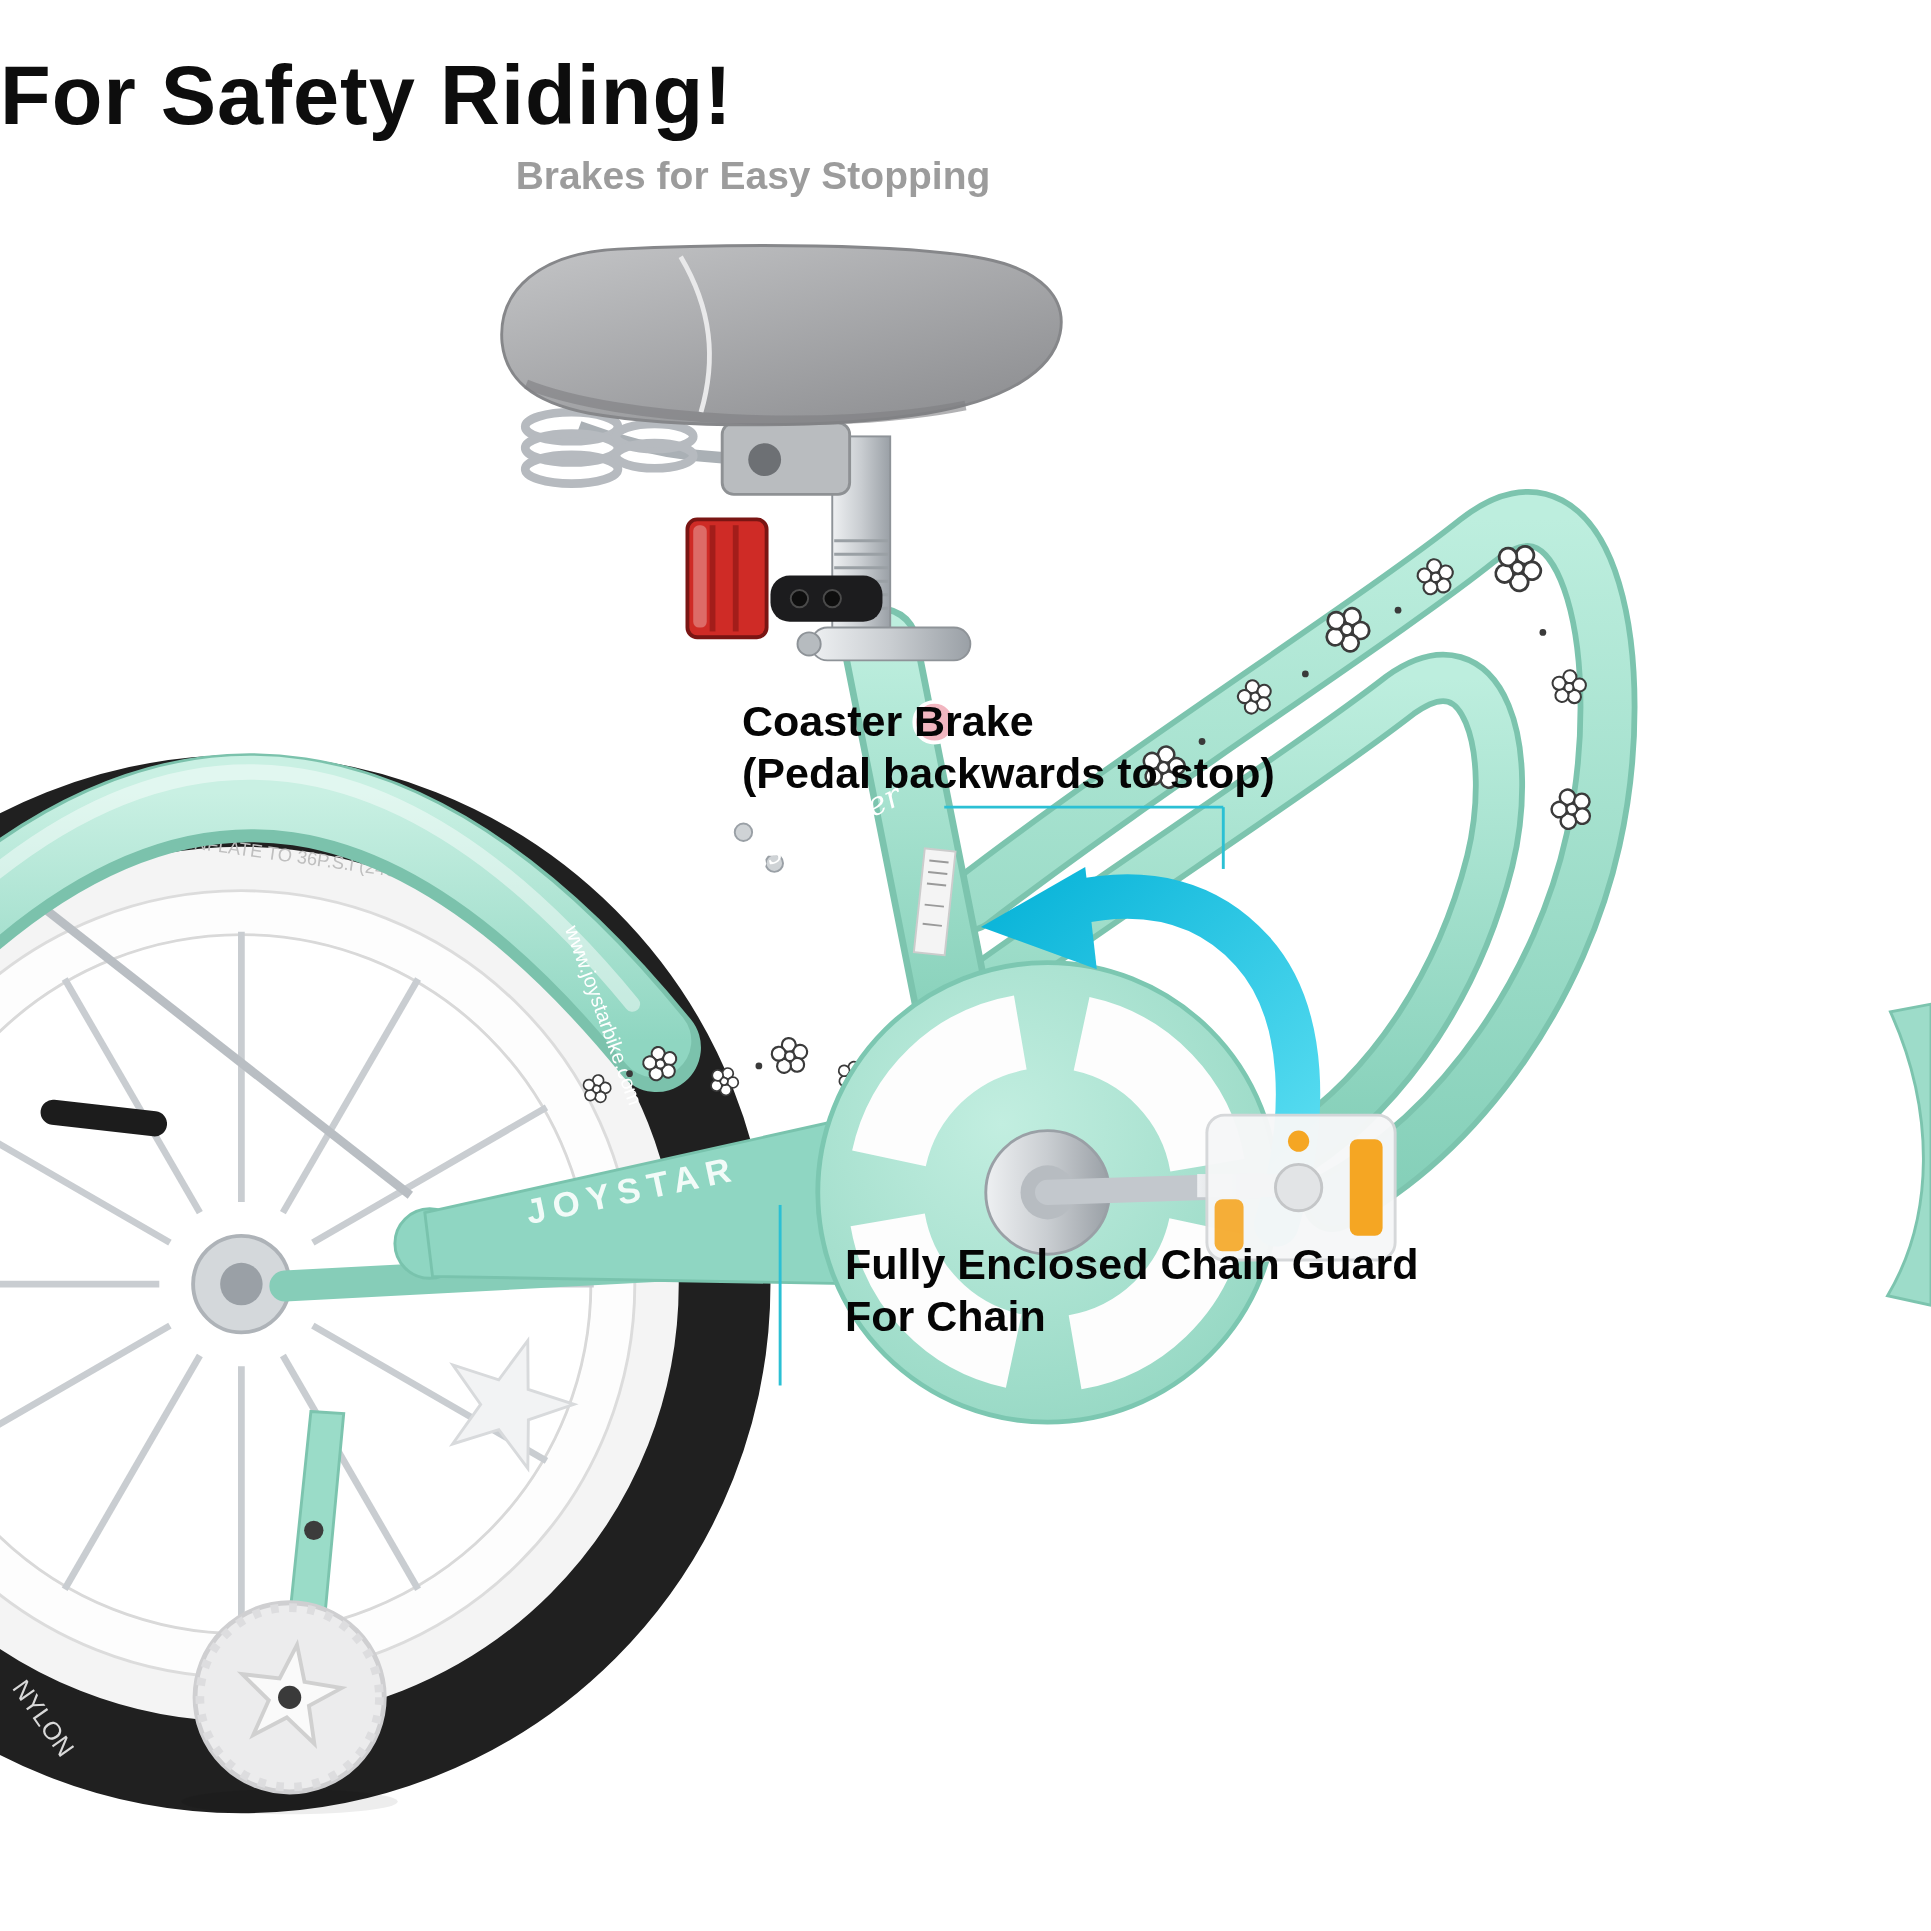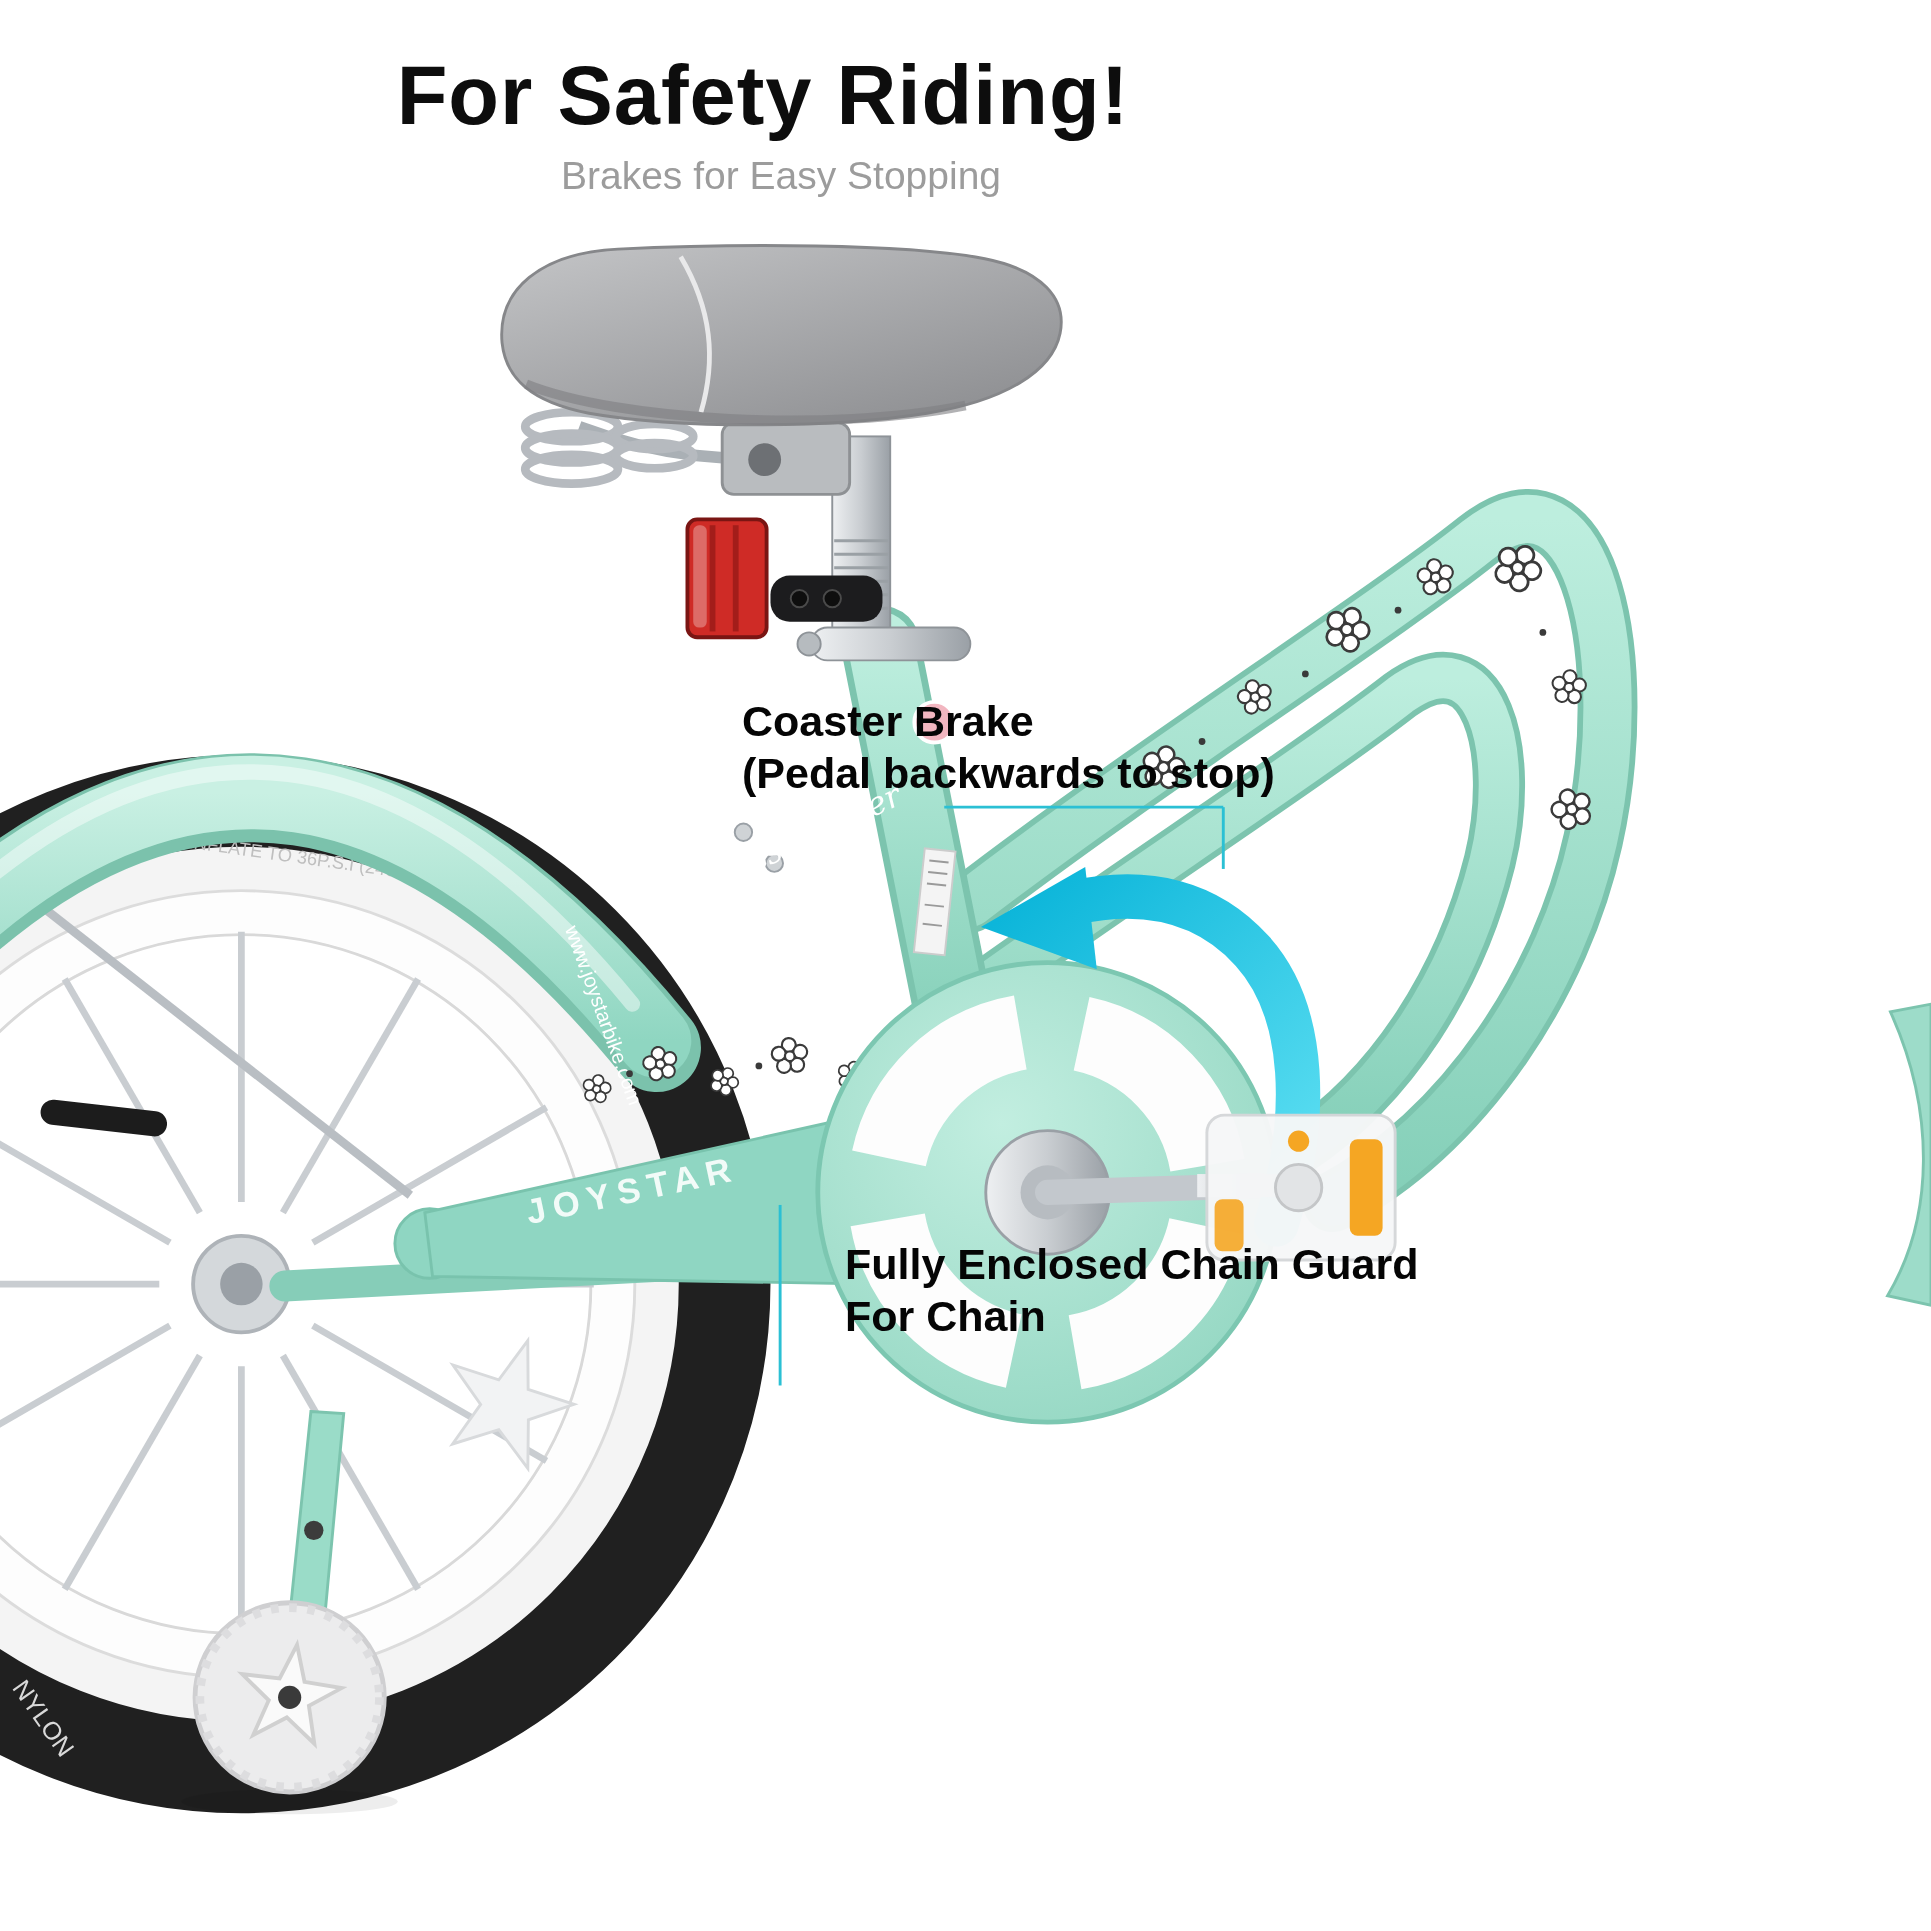--- a/index.html
+++ b/index.html
@@ -1,22 +1,22 @@
 <!DOCTYPE html>
 <html><head>
 <meta charset="utf-8">
 <style>
   html,body{margin:0;padding:0;background:#ffffff;}
   .stage{position:relative;width:1931px;height:1931px;background:#ffffff;overflow:hidden;
          font-family:"Liberation Sans",sans-serif;}
   .stage svg{position:absolute;left:0;top:0;}
-  .title{position:absolute;left:0;top:48px;width:1526px;text-align:center;
+  .title{position:absolute;left:0;top:48px;width:1526px;text-align:left;
          font-size:83px;font-weight:800;color:#0d0d0d;letter-spacing:1px;}
   .subtitle{position:absolute;left:0;top:154px;width:1506px;text-align:center;
-         font-size:39px;font-weight:400;color:#9c9c9c;padding-left:28px;}
+         font-size:39px;font-weight:700;color:#9c9c9c;}
   .annot{position:absolute;font-weight:700;color:#050505;line-height:1.22;white-space:nowrap;}
   .annot-coaster{left:742px;top:695px;font-size:43px;}
   .annot-guard{left:798px;top:1238px;font-size:43px;margin-left:47px;}
 </style>
 </head>
 <body>
 
 <div class="stage">
 
   <svg width="1931" height="1931" viewBox="0 0 2000 2000">

